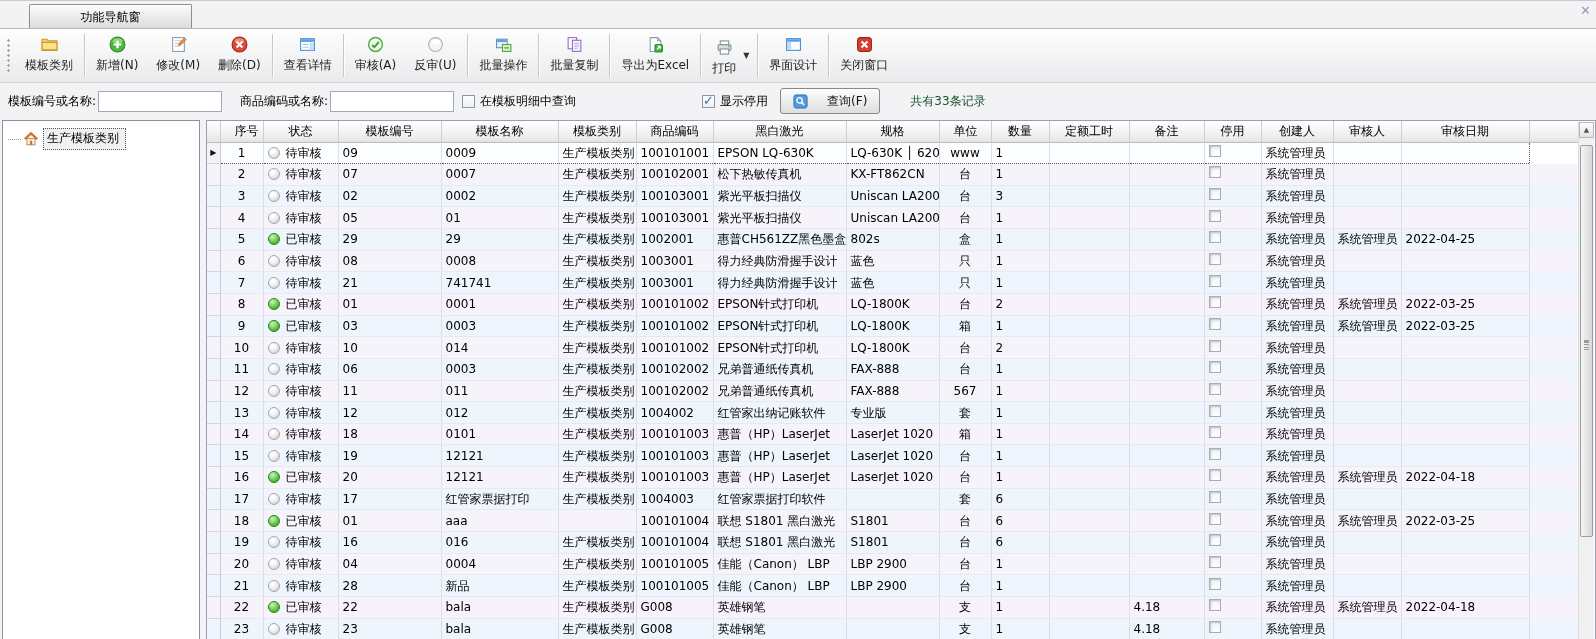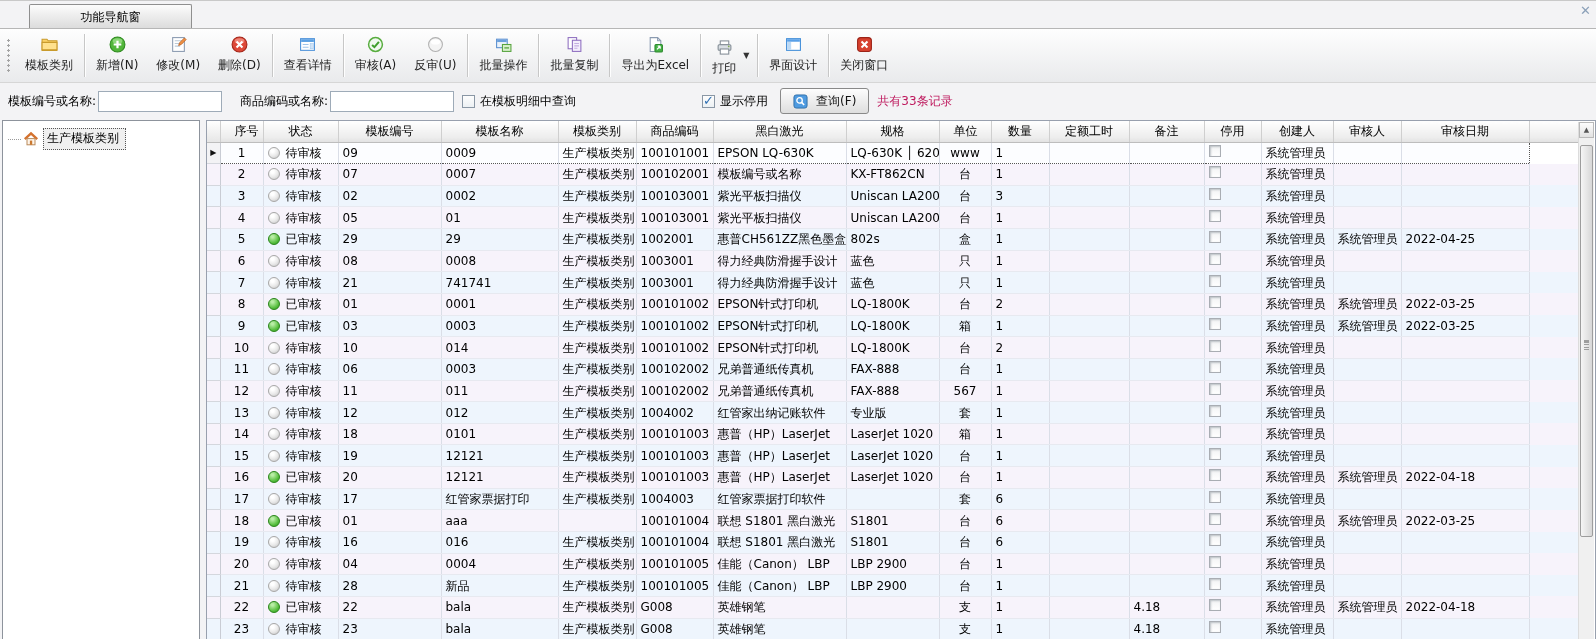--- a/index.html
+++ b/index.html
@@ -39,25 +39,25 @@
                display:flex; align-items:center; padding-left:8px; background:#f3f3f5; }
   .flabel { white-space:nowrap; }
   .finput { width:124px; height:21px; border:1px solid #9eabb8; background:#fff; margin-left:2px;
             font-family:inherit; font-size:12px; padding:0 3px; }
   .finput.first { margin-right:18px; }
   .cb { width:13px; height:13px; border:1px solid #8a97a5; background:linear-gradient(#fdfdfd,#edf1f4);
         display:inline-block; position:relative; margin-left:8px; flex:none; }
   .cb.checked::after { content:"✓"; position:absolute; left:0px; top:-3px; color:#2f6fb2; font-weight:bold; font-size:13px; }
   .cblabel { margin-left:5px; white-space:nowrap; }
   .fspacer { width:118px; flex:none; }
-  .querybtn { margin-left:12px; height:26px; display:flex; align-items:center; gap:8px; padding:0 12px;
+  .querybtn { margin-left:12px; height:26px; display:flex; align-items:center; gap:19px; padding:0 12px;
               border:1px solid #898989; border-radius:3px; background:linear-gradient(#fdfdfd,#dedede);
               font-family:inherit; font-size:12px; color:#111; }
   .querybtn .ticon { width:15px; height:15px; }
-  .count { margin-left:8px; color:#be185d; white-space:nowrap; }
+  .count { margin-left:30px; color:#14532d; white-space:nowrap; }
   
   .treepanel { position:absolute; left:2px; top:119px; width:198px; height:522px;
                background:#fff; border:1px solid #8d939c; }
   .treeitem { margin-top:7px; display:flex; align-items:center; }
   .treeline { width:13px; border-top:1px dotted #9a9a9a; margin-left:5px; flex:none; }
   .treeitem .ticon { width:16px; height:16px; margin-left:2px; flex:none; }
   .treelabel { margin-left:4px; padding:1px 6px 2px 3px; background:#f0f0f0; border:1px dotted #555; white-space:nowrap; }
   
   .grid { position:absolute; left:206px; top:119px; width:1390px; height:522px;
           background:#fff; border:1px solid #98a0ae; overflow:hidden; }
@@ -369,21 +369,21 @@
           <td class="fill"></td>
         </tr>
         <tr class="even">
           <td class="ind"></td>
           <td class="c-seq">2</td>
           <td><span class="sphere pending"></span>待审核</td>
           <td>07</td>
           <td>0007</td>
           <td>生产模板类别</td>
           <td>100102001</td>
-          <td>模板编号或名称</td>
+          <td>松下热敏传真机</td>
           <td>KX-FT862CN</td>
           <td class="c-unit">台</td>
           <td>1</td>
           <td></td>
           <td></td>
           <td class="c-cb"><span class="rowcb"></span></td>
           <td>系统管理员</td>
           <td></td>
           <td></td>
           <td class="fill"></td>

